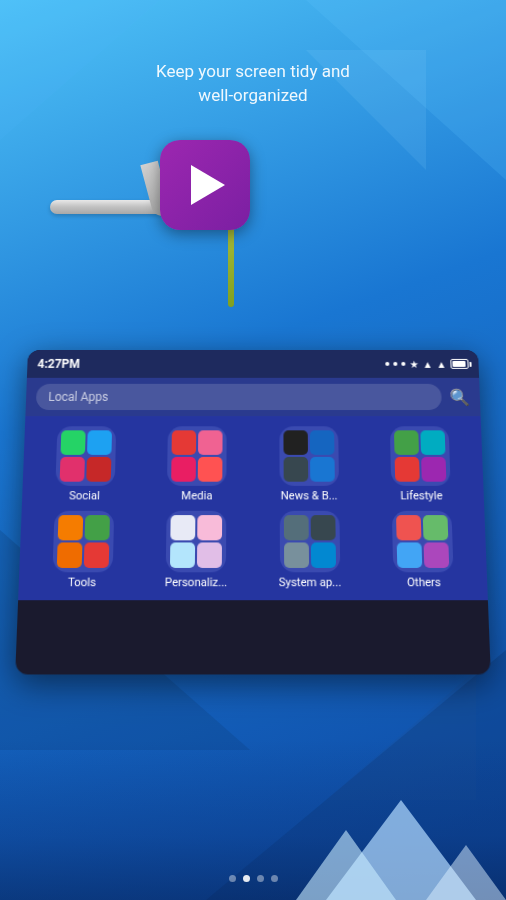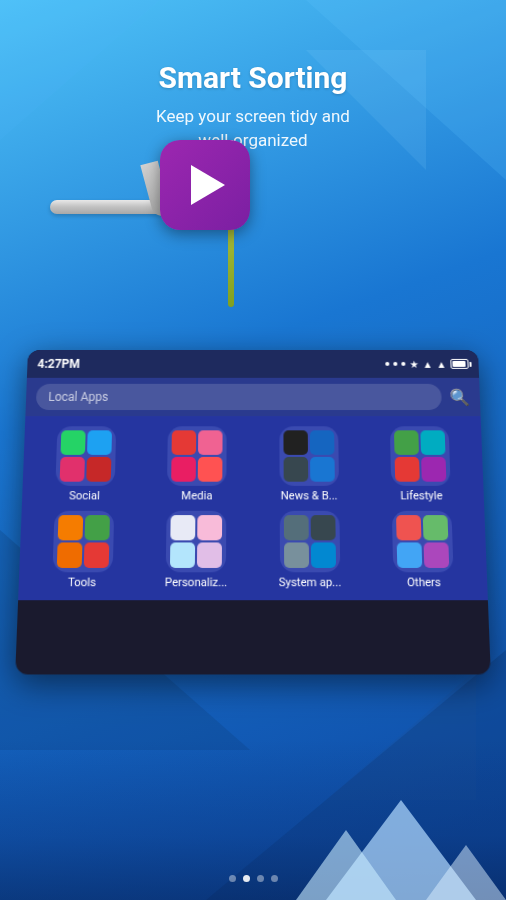--- a/index.html
+++ b/index.html
@@ -480,21 +480,20 @@
 <div class="bg-container">
 
   <div class="tri1"></div>
   <div class="tri2"></div>
   <div class="tri3"></div>
   <div class="tri4"></div>
   <div class="tri5"></div>
   <div class="tri6"></div>
 
   <div class="title-section">
-    <div class="main-title">Smart Sorting</div>
     <div class="sub-title">
       <span style="white-space: pre-line;">Keep your screen tidy and
 well-organized</span>
     </div>
   </div>
 
   <div class="crane-container">
     <div class="crane-arm-h"></div>
     <div class="crane-joint"></div>
     <div class="crane-wire"></div>

